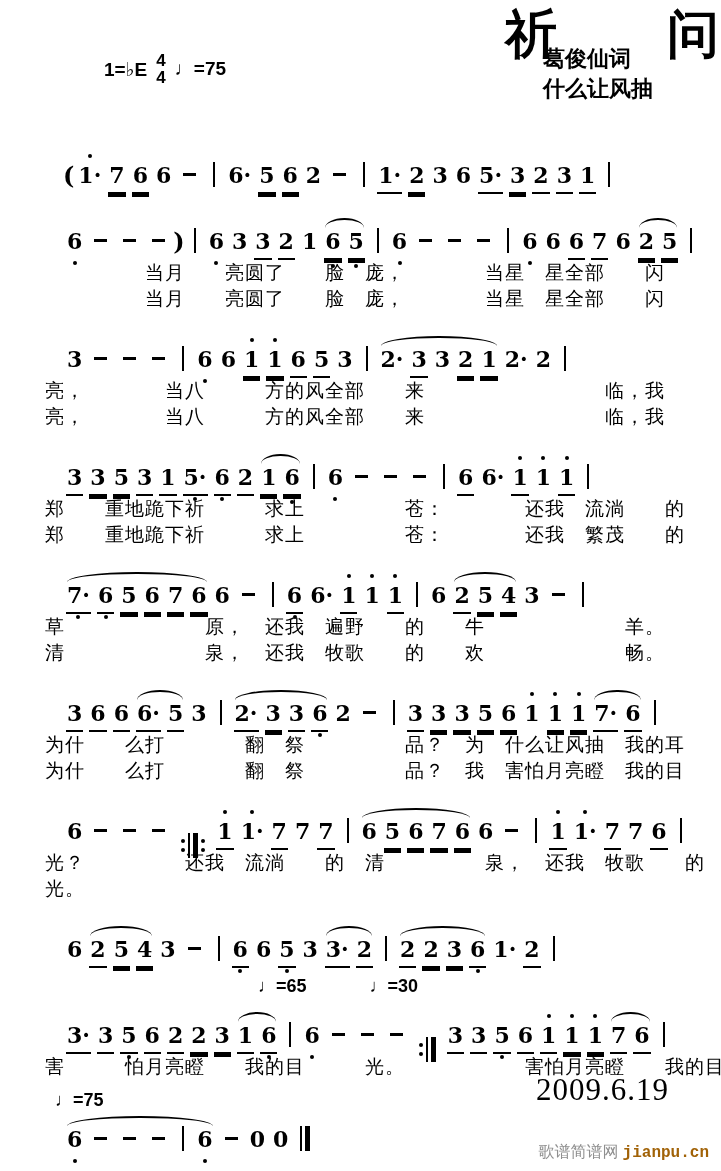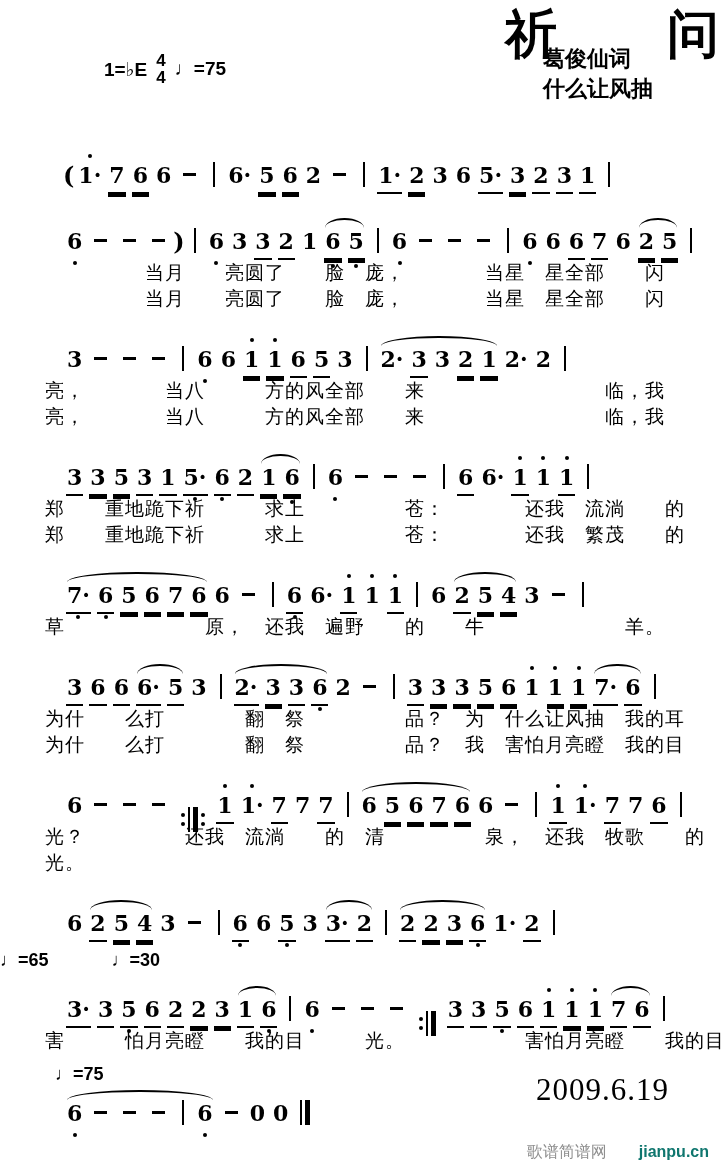--- a/index.html
+++ b/index.html
@@ -43,29 +43,29 @@
   .barg .b{display:inline-block;height:25px;background:#000;}
   .dotcol{display:inline-flex;flex-direction:column;justify-content:center;gap:5px;height:25px;}
   .dotcol i{width:4px;height:4px;background:#000;border-radius:50%;}
   .paren{font-size:24px;vertical-align:-1px;}
   .slur{position:relative;display:inline-block;}
   .slur::before{content:"";position:absolute;left:4px;right:4px;top:-8px;height:8px;
     border-top:2px solid #000;border-radius:50% 50% 0 0 / 100% 100% 0 0;}
   .lyr{white-space:pre;font-size:19px;height:26px;line-height:26px;letter-spacing:1px;}
   
   .temporow{
-    text-align:left;padding-right:45px;margin-top:8px;height:24px;
+    text-align:center;padding-right:45px;margin-top:8px;height:24px;
     font-family:"Liberation Sans","DejaVu Sans",sans-serif;font-weight:bold;font-size:18px;
   }
   .temporow .t2{margin-left:58px;}
   .temporow.left{text-align:left;padding-left:55px;margin-top:10px;}
   .date{position:absolute;right:52px;top:1072px;font-size:31px;letter-spacing:1px;}
   .wm{position:absolute;right:12px;bottom:8px;font-size:16px;}
   .wm .site{color:#8f8f8f;}
-  .wm .url{color:#0f766e;font-weight:bold;font-family:Liberation Sans, sans-serif;margin-left:28px;}
+  .wm .url{color:#a16207;font-weight:bold;font-family:Liberation Mono, monospace;}
 </style>
 </head>
 <body>
 
 <div class="page">
 
   <div class="hdr">
     <div class="title">祈　　问</div>
     <div class="keysig">
       <span>1=♭E</span>
@@ -99,20 +99,21 @@
 
   <div class="sys">
     <div class="notes"><span class="n u1">3</span><span class="n u2">3</span><span class="n u2">5</span><span class="n u1">3</span><span class="n u1">1</span><span class="n lo u1">5·</span><span class="n lo u1">6</span><span class="n u1">2</span><span class="slur"><span class="n u2">1</span><span class="n lo u2">6</span></span><span class="bar"></span><span class="n lo">6</span><span class="dash"></span><span class="dash"></span><span class="dash"></span><span class="bar"></span><span class="n u1">6</span><span class="n">6·</span><span class="n hi u1">1</span><span class="n hi">1</span><span class="n hi u1">1</span><span class="bar"></span></div>
     <div class="lyr">郑　　重地跪下祈　　　求上　　　　　苍：　　　　还我　流淌　　的</div>
     <div class="lyr">郑　　重地跪下祈　　　求上　　　　　苍：　　　　还我　繁茂　　的</div>
   </div>
 
   <div class="sys">
     <div class="notes"><span class="slur"><span class="n lo u1">7·</span><span class="n lo u1">6</span><span class="n u2">5</span><span class="n u2">6</span><span class="n u2">7</span><span class="n u2">6</span></span><span class="n">6</span><span class="dash"></span><span class="bar"></span><span class="n lo u1">6</span><span class="n">6·</span><span class="n hi u1">1</span><span class="n hi">1</span><span class="n hi u1">1</span><span class="bar"></span><span class="n">6</span><span class="slur"><span class="n u1">2</span><span class="n u2">5</span><span class="n u2">4</span></span><span class="n">3</span><span class="dash"></span><span class="bar"></span></div>
     <div class="lyr">草　　　　　　　原，　还我　遍野　　的　　牛　　　　　　　羊。</div>
+    <div class="lyr">清　　　　　　　泉，　还我　牧歌　　的　　欢　　　　　　　畅。</div>
   </div>
 
   <div class="sys">
     <div class="notes"><span class="n u1">3</span><span class="n u1">6</span><span class="n u1">6</span><span class="slur"><span class="n u1">6·</span><span class="n u1">5</span></span><span class="n">3</span><span class="bar"></span><span class="slur"><span class="n u1">2·</span><span class="n u2">3</span><span class="n u1">3</span><span class="n lo u1">6</span></span><span class="n">2</span><span class="dash"></span><span class="bar"></span><span class="n u1">3</span><span class="n u2">3</span><span class="n u2">3</span><span class="n u2">5</span><span class="n u2">6</span><span class="n hi">1</span><span class="n hi u2">1</span><span class="n hi u2">1</span><span class="slur"><span class="n u1">7·</span><span class="n u1">6</span></span><span class="bar"></span></div>
     <div class="lyr">为什　　么打　　　　翻　祭　　　　　品？　为　什么让风抽　我的耳</div>
     <div class="lyr">为什　　么打　　　　翻　祭　　　　　品？　我　害怕月亮瞪　我的目</div>
   </div>
 
   <div class="sys">
     <div class="notes"><span class="n">6</span><span class="dash"></span><span class="dash"></span><span class="dash"></span><span class="barg">

